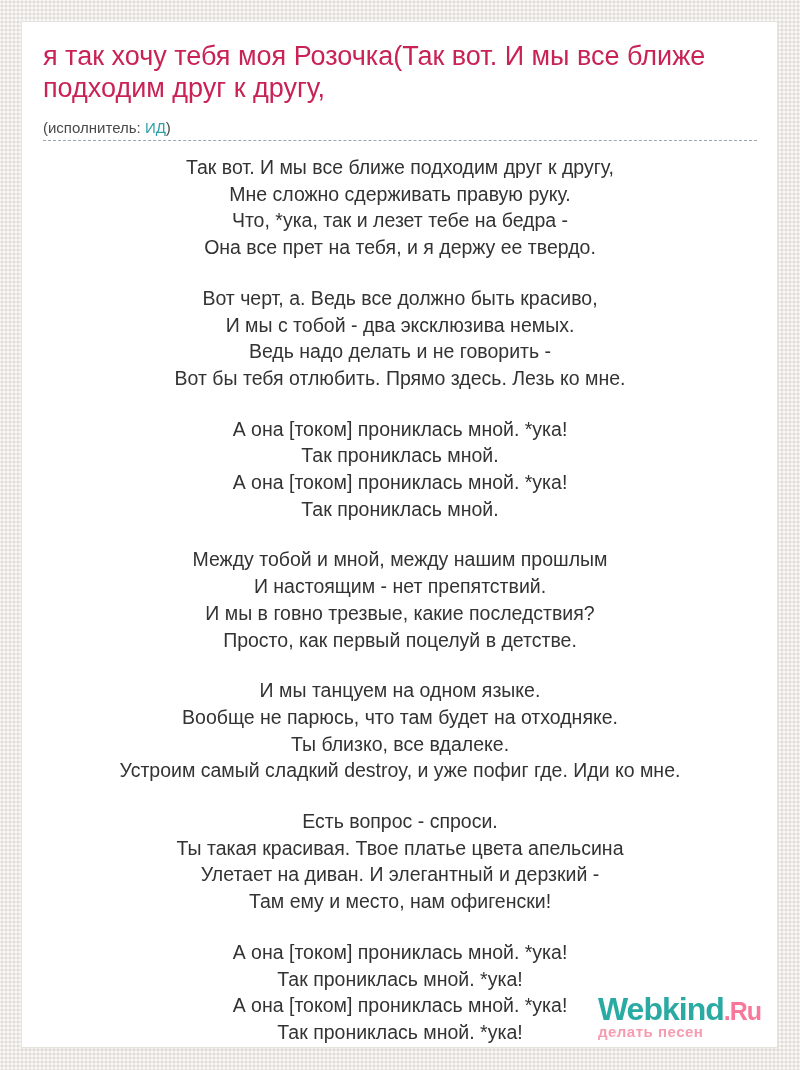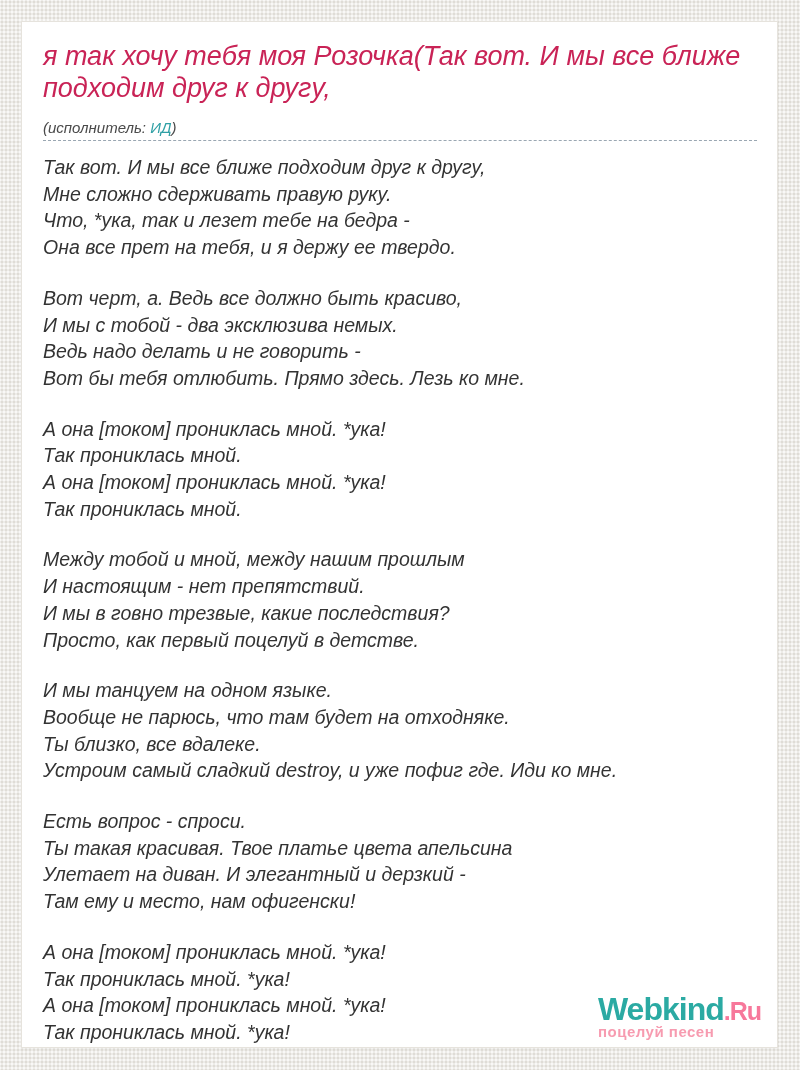--- a/index.html
+++ b/index.html
@@ -31,21 +31,20 @@
     position: absolute;
     left: 21px; top: 21px;
     width: 757px; height: 1027px;
     background: #ffffff;
     border: 1px solid #e6e3dd;
     box-shadow: 0 1px 2px rgba(0,0,0,0.04);
   }
   .content {
     padding: 18px 20px 0 21px;
     position: relative;
-    font-style: italic;
   }
   .song-title {
     font-size: 27px;
     line-height: 32px;
     font-weight: normal;
     color: var(--title);
     max-width: 712px;
   }
   .performer-line {
     margin-top: 14px;
@@ -64,20 +63,21 @@
   }
   .lyrics {
     margin-top: 13px;
     font-size: 19.5px;
     line-height: 26.7px;
     color: var(--body-text);
   }
   .stanza {
     white-space: pre-line;
     margin: 0 0 24px 0;
+    text-align: center;
   }
   .logo {
     position: absolute;
     right: 16px; bottom: 2px;
     text-align: left;
     cursor: pointer;
   }
   .logo-main {
     font-size: 32px;
     line-height: 34px;
@@ -137,15 +137,15 @@
 Там ему и место, нам офигенски!</p>
         <p class="stanza">А она [током] прониклась мной. *ука!
 Так прониклась мной. *ука!
 А она [током] прониклась мной. *ука!
 Так прониклась мной. *ука!</p>
       </div>
   </div>
 
   <div class="logo">
     <div class="logo-main"><span>Webkind</span><span class="logo-suffix">.Ru</span></div>
-    <div class="logo-tagline">поцелуй песен</div>
+    <div class="logo-tagline">делать песен</div>
   </div>
 </div>
 
 </body></html>

